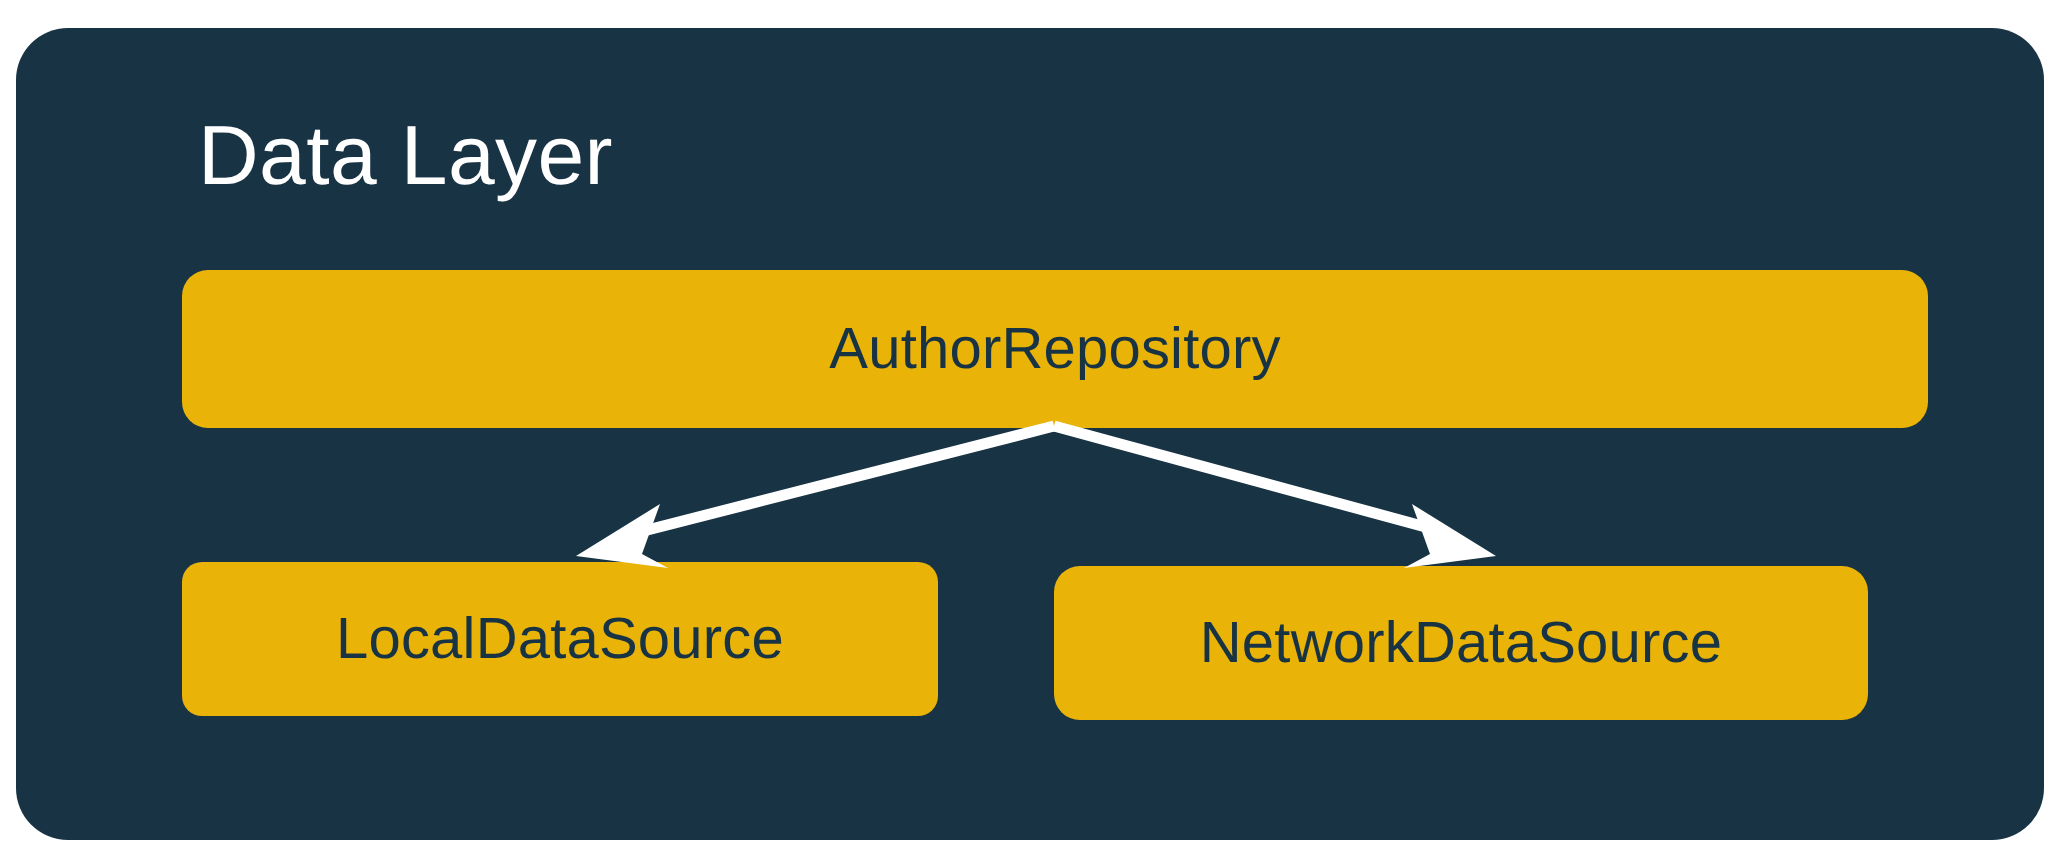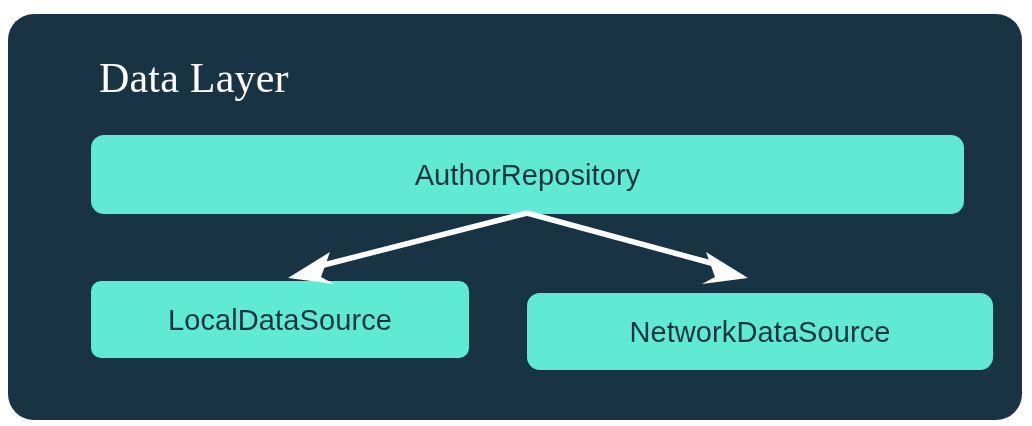--- a/index.html
+++ b/index.html
@@ -37,27 +37,26 @@
   #layer-title {
     position: absolute;
     left: 91px;
     top: 38px;
     font-size: 42px;
     line-height: 52px;
     font-weight: 400;
     color: #ffffff;
     letter-spacing: 0.2px;
     white-space: nowrap;
-    font-family: Liberation Serif, serif;
   }
 
   
   .node-box {
     position: absolute;
-    background: #5eead4;
+    background: #eab308;
     border-radius: 13px;
     display: flex;
     align-items: center;
     justify-content: center;
     box-sizing: border-box;
   }
   .node-label {
     font-size: 29px;
     line-height: 34px;
     font-weight: 400;
@@ -74,22 +73,22 @@
   }
   #node-local-data-source {
     left: 91px;
     top: 281px;
     width: 378px;
     height: 77px;
     border-radius: 10px;
   }
   #node-network-data-source {
     left: 527px;
-    top: 293px;
-    width: 466px;
+    top: 283px;
+    width: 407px;
     height: 77px;
   }
 
   
   #arrow-layer {
     position: absolute;
     left: 0;
     top: 0;
     width: 1032px;
     height: 426px;

